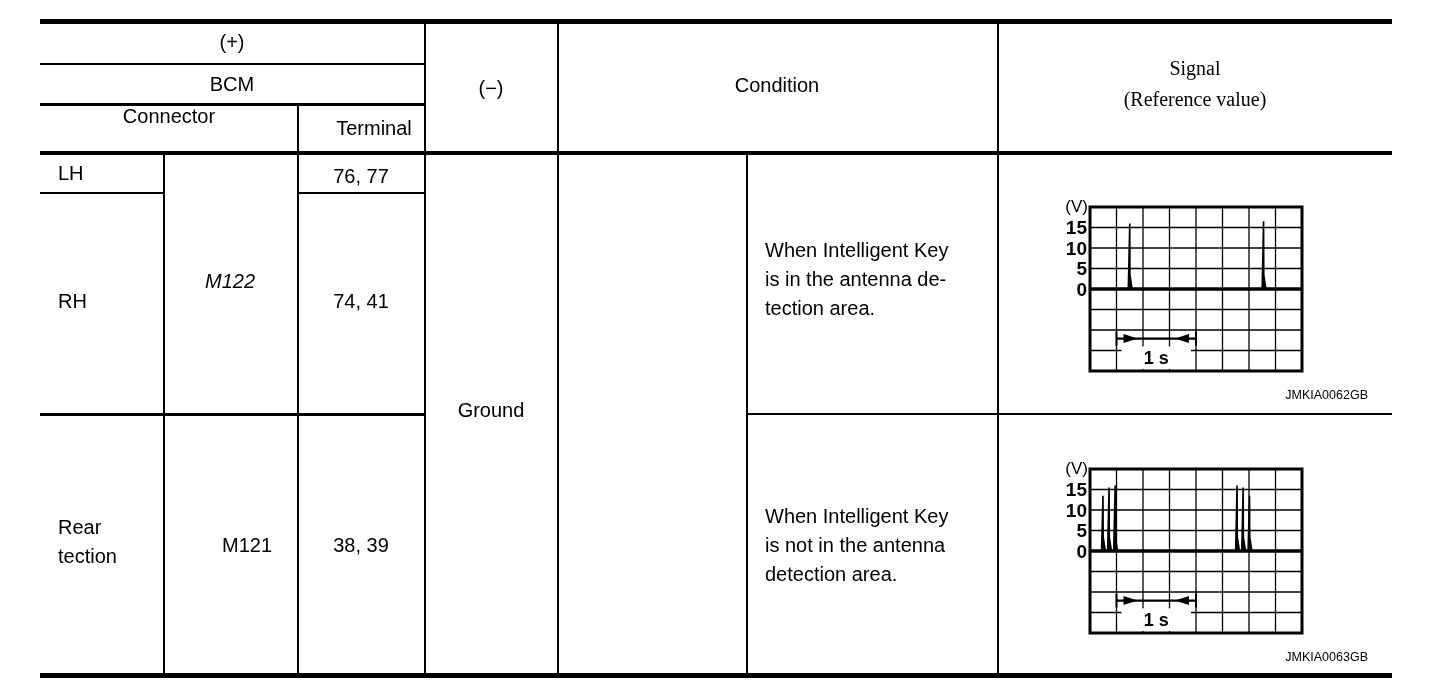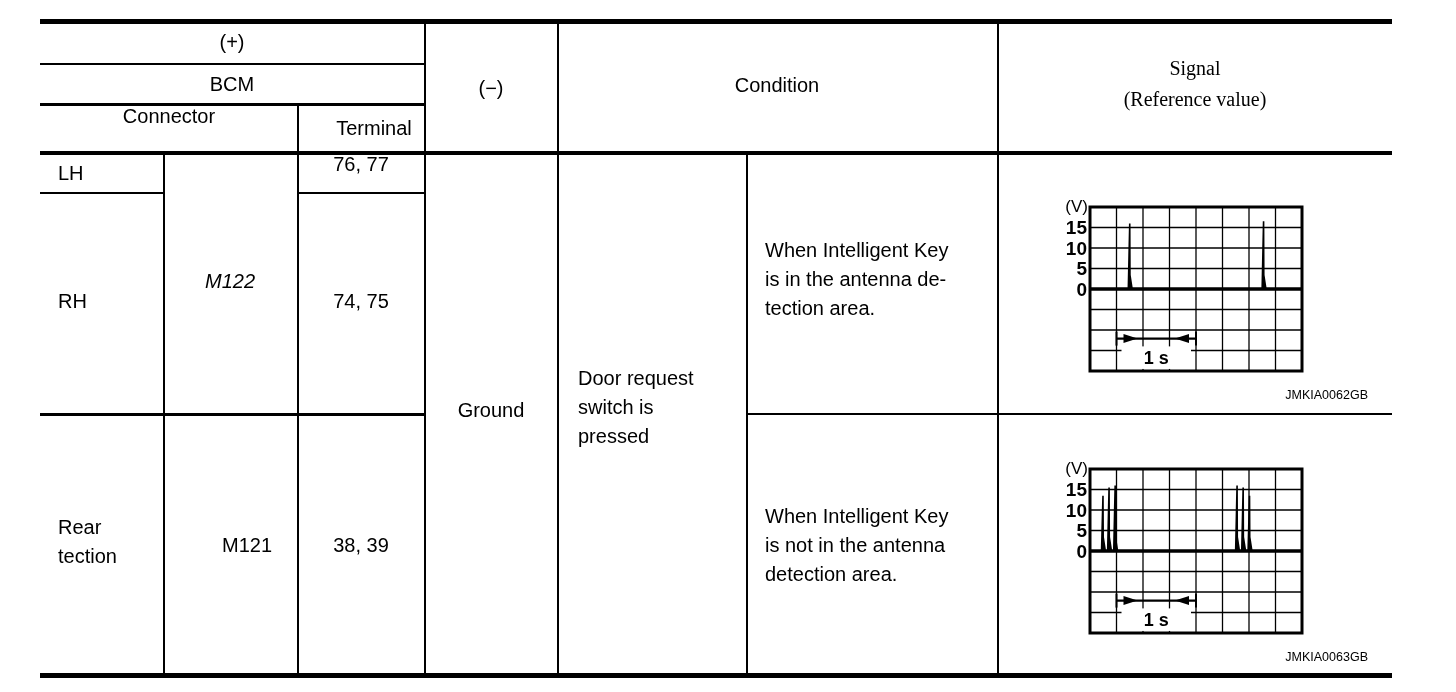--- a/index.html
+++ b/index.html
@@ -36,32 +36,29 @@
   <div class="t ctr" style="left:232px;top:42px;">(+)</div>
   <div class="t ctr" style="left:232px;top:84px;">BCM</div>
   <div class="t ctr" style="left:169px;top:116px;">Connector</div>
   <div class="t ctr" style="left:361px;top:128px;margin-left:13px;">Terminal</div>
   <div class="t ctr" style="left:491px;top:88px;">(−)</div>
   <div class="t ctr" style="left:777px;top:85px;">Condition</div>
   <div class="t ctr" style="left:1195px;top:84px;line-height:31px;font-family:Liberation Serif, serif;">Signal
 (Reference value)</div>
 
   <div class="t vctr" style="left:58px;top:173px;">LH</div>
-  <div class="t ctr" style="left:361px;top:164px;">76, 77</div>
+  <div class="t ctr" style="left:361px;top:176px;">76, 77</div>
   <div class="t vctr" style="left:58px;top:301px;">RH</div>
   <div class="t ctr" style="left:230px;top:281px;font-style:italic;">M122</div>
-  <div class="t ctr" style="left:361px;top:301px;">74, 75</div>
+  <div class="t ctr" style="left:361px;top:301px;">74, 41</div>
   <div class="t vctr" style="left:58px;top:542px;">Rear
 tection</div>
   <div class="t ctr" style="left:247px;top:545px;">M121</div>
   <div class="t ctr" style="left:361px;top:545px;">38, 39</div>
   <div class="t ctr" style="left:491px;top:410px;">Ground</div>
-  <div class="t vctr" style="left:578px;top:407px;">Door request
-switch is
-pressed</div>
   <div class="t vctr" style="left:765px;top:279px;">When Intelligent Key
 is in the antenna de-
 tection area.</div>
   <div class="t vctr" style="left:765px;top:545px;">When Intelligent Key
 is not in the antenna
 detection area.</div>
 
   <svg class="scope" style="left:1030px;top:194px;" viewBox="0 0 340 215" xmlns="http://www.w3.org/2000/svg">
       <line x1="86.5" y1="13" x2="86.5" y2="177" stroke="#000" stroke-width="1.3"></line>
       <line x1="113" y1="13" x2="113" y2="177" stroke="#000" stroke-width="1.3"></line>

